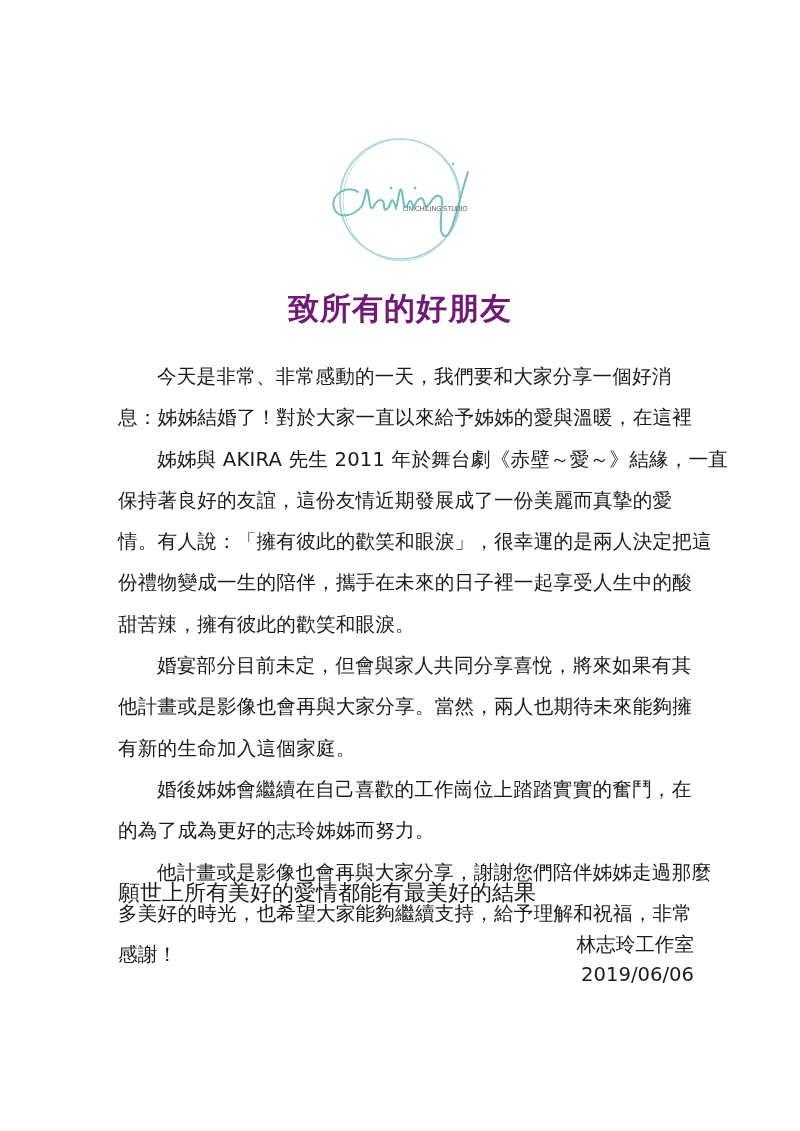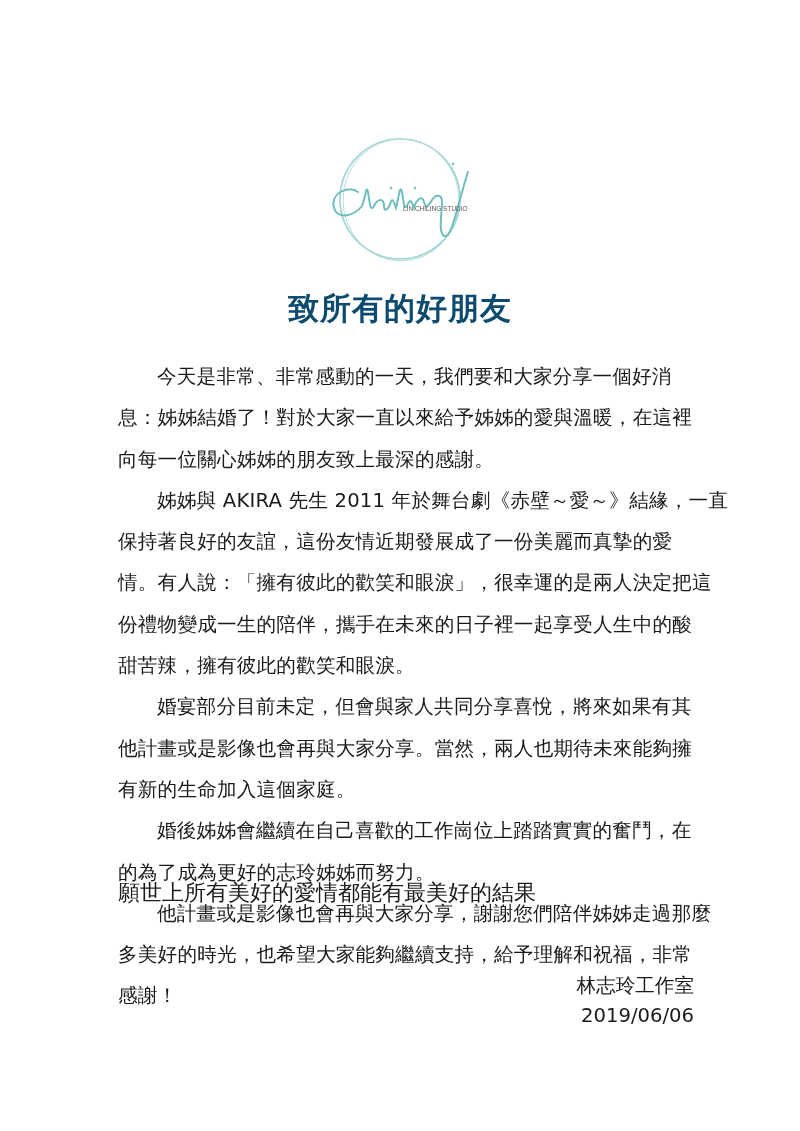--- a/index.html
+++ b/index.html
@@ -1,25 +1,25 @@
 <!DOCTYPE html>
 <html><head>
 <meta charset="utf-8">
 <style>
   html, body { margin: 0; padding: 0; background: #ffffff; }
   body { width: 800px; height: 1131px; position: relative; overflow: hidden;
          font-family: "DejaVu Sans", "Liberation Sans", sans-serif; color: #1a1a1a; }
   .logo { position: absolute; left: 318px; top: 132px; width: 164px; height: 134px; }
   .title { position: absolute; left: 0; width: 800px; top: 288px; text-align: center;
-           font-size: 31px; font-weight: bold; letter-spacing: 1px; color: #0c4a6e; }
+           font-size: 31px; font-weight: bold; letter-spacing: 1px; color: #701a75; }
   .body-text { position: absolute; left: 118px; width: 574px; top: 350px; }
   .line { font-size: 19.6px; height: 29.3px; line-height: 29.3px; white-space: nowrap; letter-spacing: 0.2px; margin-top: 12px; }
   .indent { padding-left: 39px; }
   .wish { position: absolute; left: 118px; top: 878px; font-size: 22px; white-space: nowrap; }
-  .sig { position: absolute; right: 106px; top: 930px; text-align: right; font-size: 19.6px; line-height: 30px; margin-top: 41px; }
+  .sig { position: absolute; right: 106px; top: 930px; text-align: right; font-size: 19.6px; line-height: 30px; }
 </style>
 </head>
 <body>
 
 <div class="logo">
   <svg width="164" height="134" viewBox="0 0 164 134">
     <ellipse cx="82" cy="67" rx="60" ry="60" fill="none" stroke="#9fd3d3" stroke-width="1.6"></ellipse>
     <ellipse cx="83" cy="68" rx="58" ry="61" fill="none" stroke="#b5dede" stroke-width="1"></ellipse>
     <path d="M40 60 C 30 52, 12 62, 16 76 C 20 88, 36 84, 44 74 C 48 64, 48 52, 50 60 C 52 72, 52 80, 56 74 C 60 66, 66 66, 66 74 C 66 80, 70 78, 72 72 C 74 64, 76 70, 78 76 C 80 70, 82 50, 84 60 C 86 72, 86 80, 90 72 C 92 66, 94 70, 96 76 C 98 68, 104 62, 106 70 C 108 78, 110 74, 114 68 C 118 62, 124 62, 124 70 C 124 82, 120 100, 126 104 C 134 108, 140 70, 150 40" fill="none" stroke="#6fbdbd" stroke-width="2" stroke-linecap="round"></path>
     <circle cx="73" cy="56" r="1.3" fill="#6fbdbd"></circle>
@@ -27,21 +27,20 @@
     <circle cx="135" cy="32" r="1.3" fill="#6fbdbd"></circle>
     <text x="85" y="79" font-size="6.5" fill="#555" font-family="Liberation Sans, sans-serif">LIN CHILING STUDIO</text>
   </svg>
 </div>
 
 <div class="title">致所有的好朋友</div>
 
 <div class="body-text">
   <div class="line indent">今天是非常、非常感動的一天，我們要和大家分享一個好消</div>
   <div class="line">息：姊姊結婚了！對於大家一直以來給予姊姊的愛與溫暖，在這裡</div>
-  <div class="line">向每一位關心姊姊的朋友致上最深的感謝。</div>
   <div class="line indent">姊姊與 AKIRA 先生 2011 年於舞台劇《赤壁～愛～》結緣，一直</div>
   <div class="line">保持著良好的友誼，這份友情近期發展成了一份美麗而真摯的愛</div>
   <div class="line">情。有人說：「擁有彼此的歡笑和眼淚」，很幸運的是兩人決定把這</div>
   <div class="line">份禮物變成一生的陪伴，攜手在未來的日子裡一起享受人生中的酸</div>
   <div class="line">甜苦辣，擁有彼此的歡笑和眼淚。</div>
   <div class="line indent">婚宴部分目前未定，但會與家人共同分享喜悅，將來如果有其</div>
   <div class="line">他計畫或是影像也會再與大家分享。當然，兩人也期待未來能夠擁</div>
   <div class="line">有新的生命加入這個家庭。</div>
   <div class="line indent">婚後姊姊會繼續在自己喜歡的工作崗位上踏踏實實的奮鬥，在</div>
   <div class="line">的為了成為更好的志玲姊姊而努力。</div>

